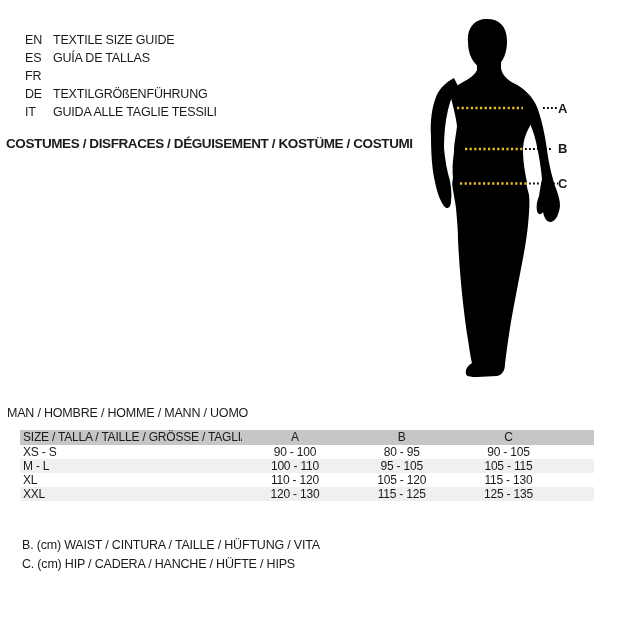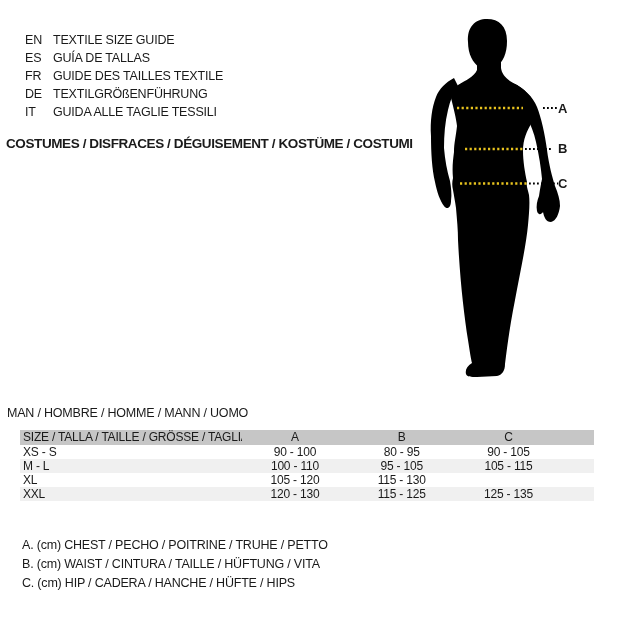--- a/index.html
+++ b/index.html
@@ -48,21 +48,20 @@
     <div class="lang-row">
       <span class="code">EN</span>
       <span class="txt">TEXTILE SIZE GUIDE</span>
     </div>
     <div class="lang-row">
       <span class="code">ES</span>
       <span class="txt">GUÍA DE TALLAS</span>
     </div>
     <div class="lang-row">
       <span class="code">FR</span>
-      <span class="txt">GUIDE DES TAILLES TEXTILE</span>
     </div>
     <div class="lang-row">
       <span class="code">DE</span>
       <span class="txt">TEXTILGRÖßENFÜHRUNG</span>
     </div>
     <div class="lang-row">
       <span class="code">IT</span>
       <span class="txt">GUIDA ALLE TAGLIE TESSILI</span>
     </div>
   </section>
@@ -120,30 +119,30 @@
       <span class="c-val">90 - 105</span>
     </div>
     <div class="trow">
       <span class="c-size">M - L</span>
       <span class="c-val">100 - 110</span>
       <span class="c-val">95 - 105</span>
       <span class="c-val">105 - 115</span>
     </div>
     <div class="trow">
       <span class="c-size">XL</span>
+      <span class="c-val">110 - 120</span>
       <span class="c-val">105 - 120</span>
       <span class="c-val">115 - 130</span>
     </div>
     <div class="trow">
       <span class="c-size">XXL</span>
       <span class="c-val">120 - 130</span>
       <span class="c-val">115 - 125</span>
       <span class="c-val">125 - 135</span>
     </div>
   </div>
 
   <div class="notes">
-    <div class="note">A. (cm) CHEST / PECHO / POITRINE / TRUHE / PETTO</div>
     <div class="note">B. (cm) WAIST / CINTURA / TAILLE / HÜFTUNG / VITA</div>
     <div class="note">C. (cm) HIP / CADERA / HANCHE / HÜFTE / HIPS</div>
   </div>
 
 </div>
 
 </body></html>

